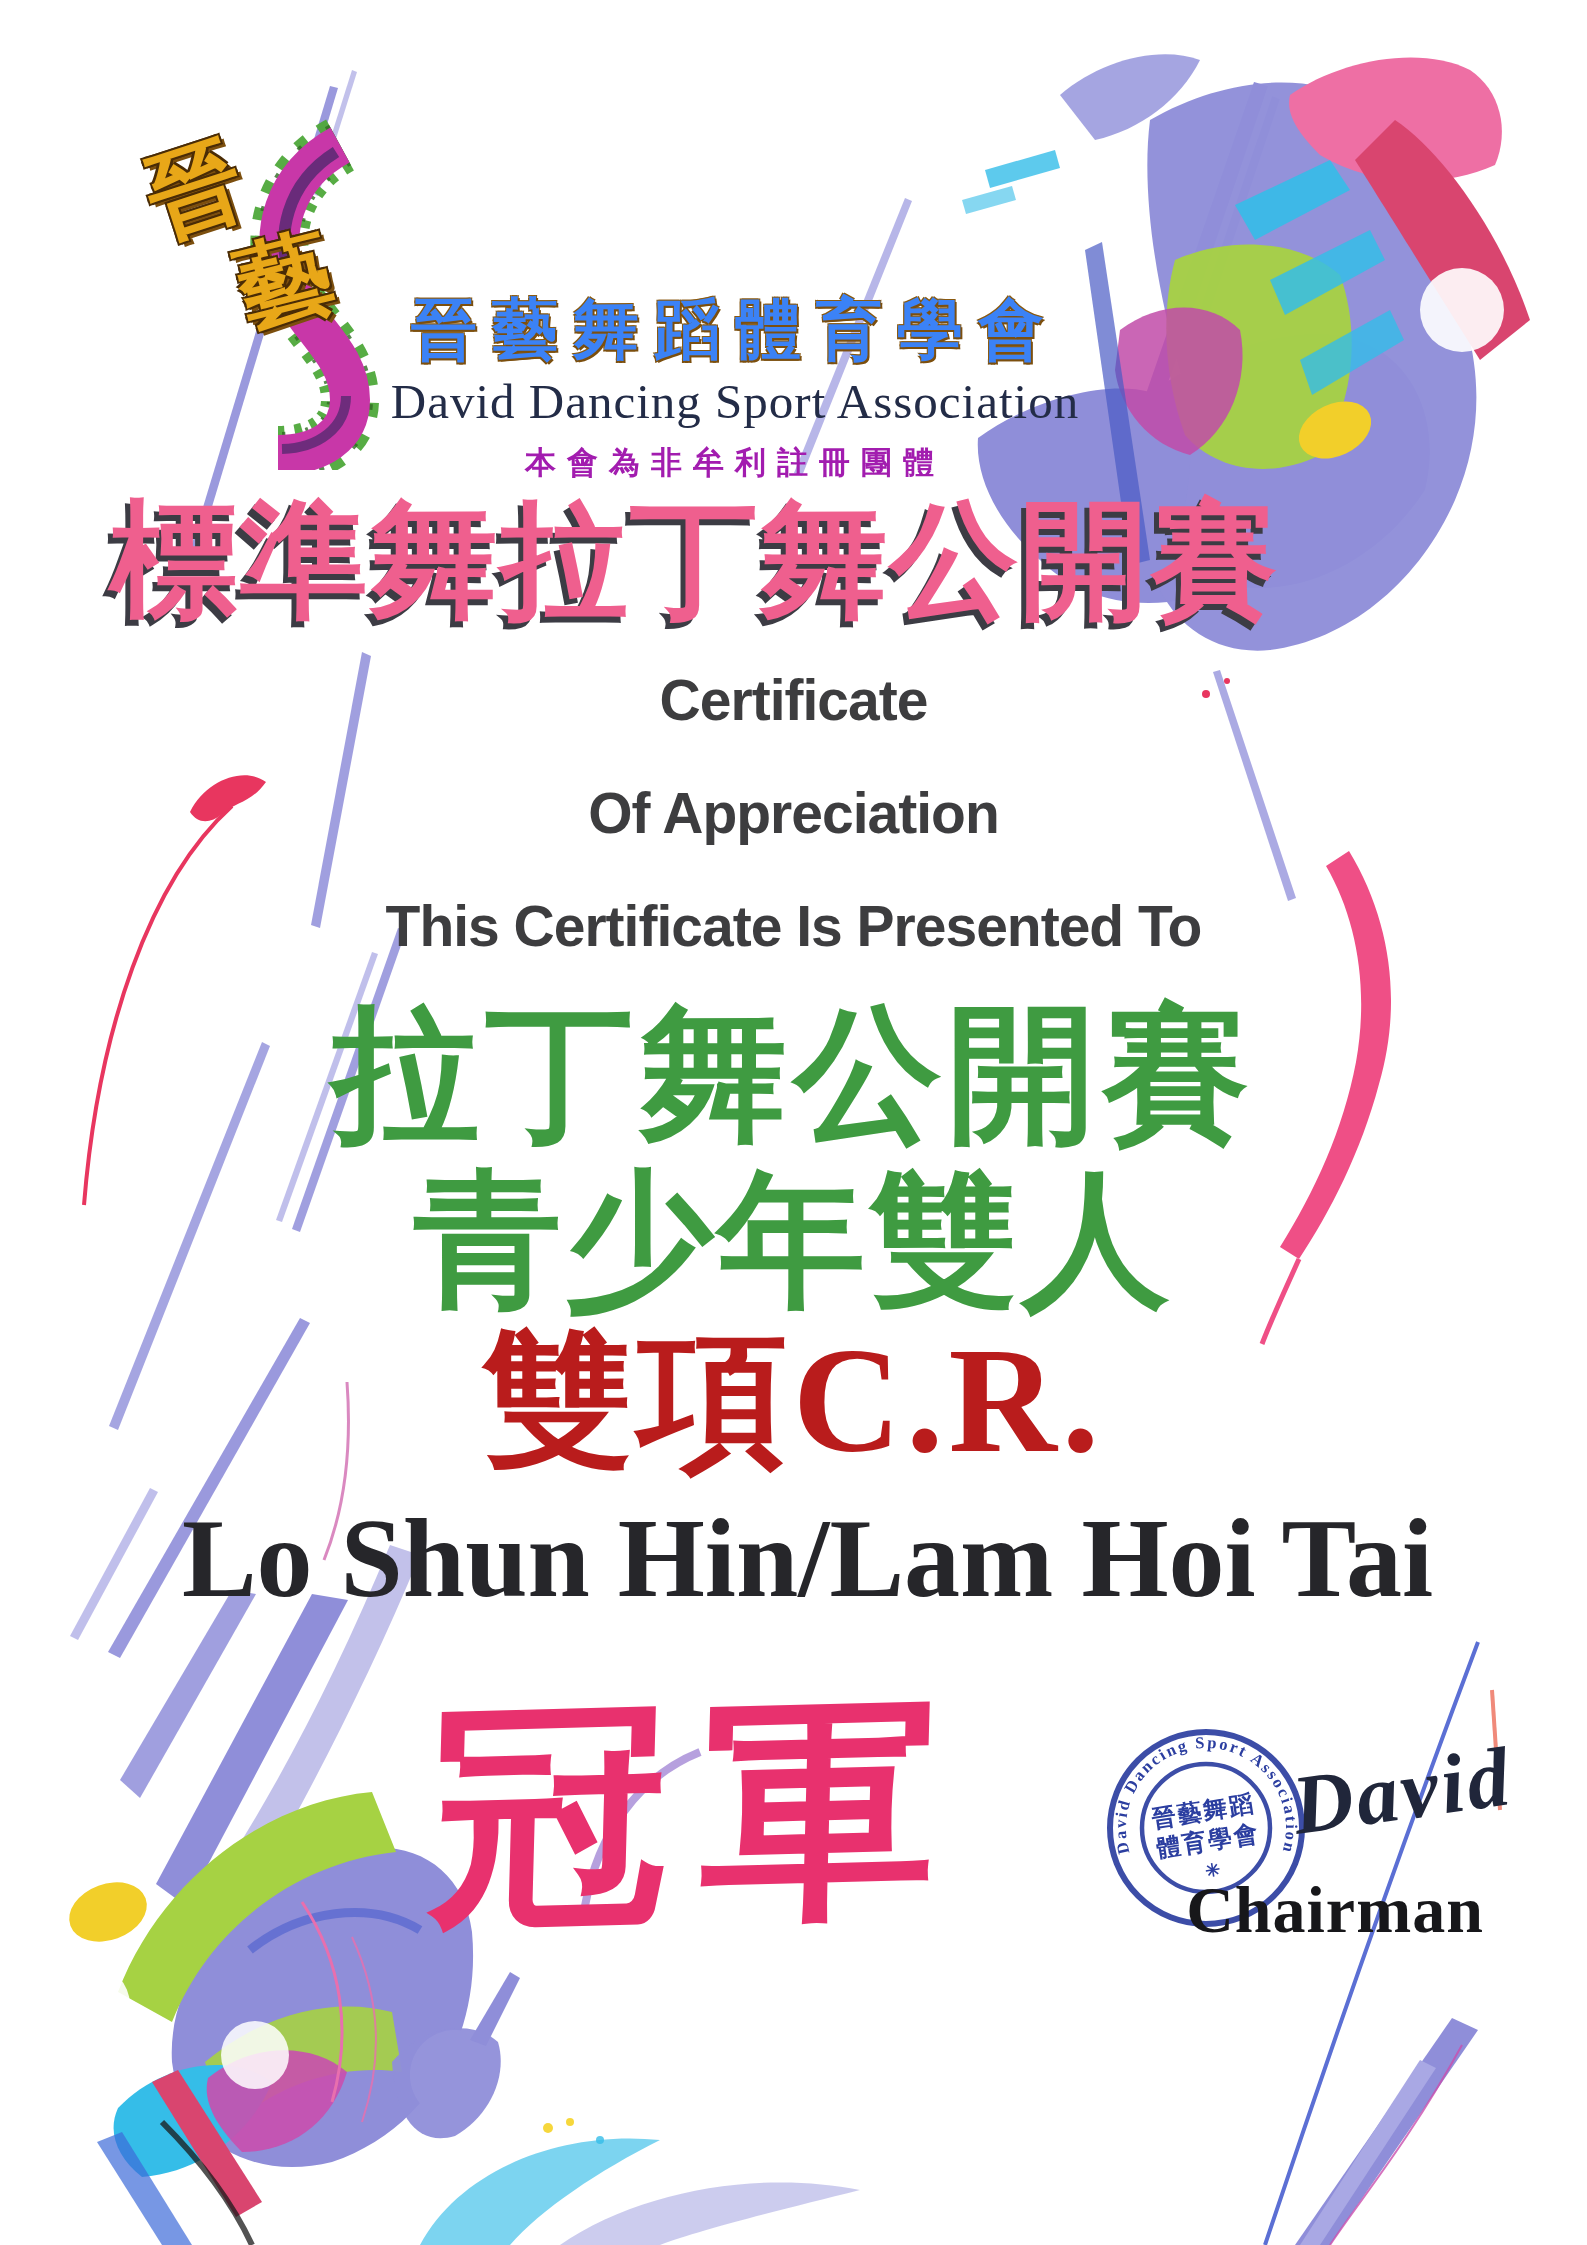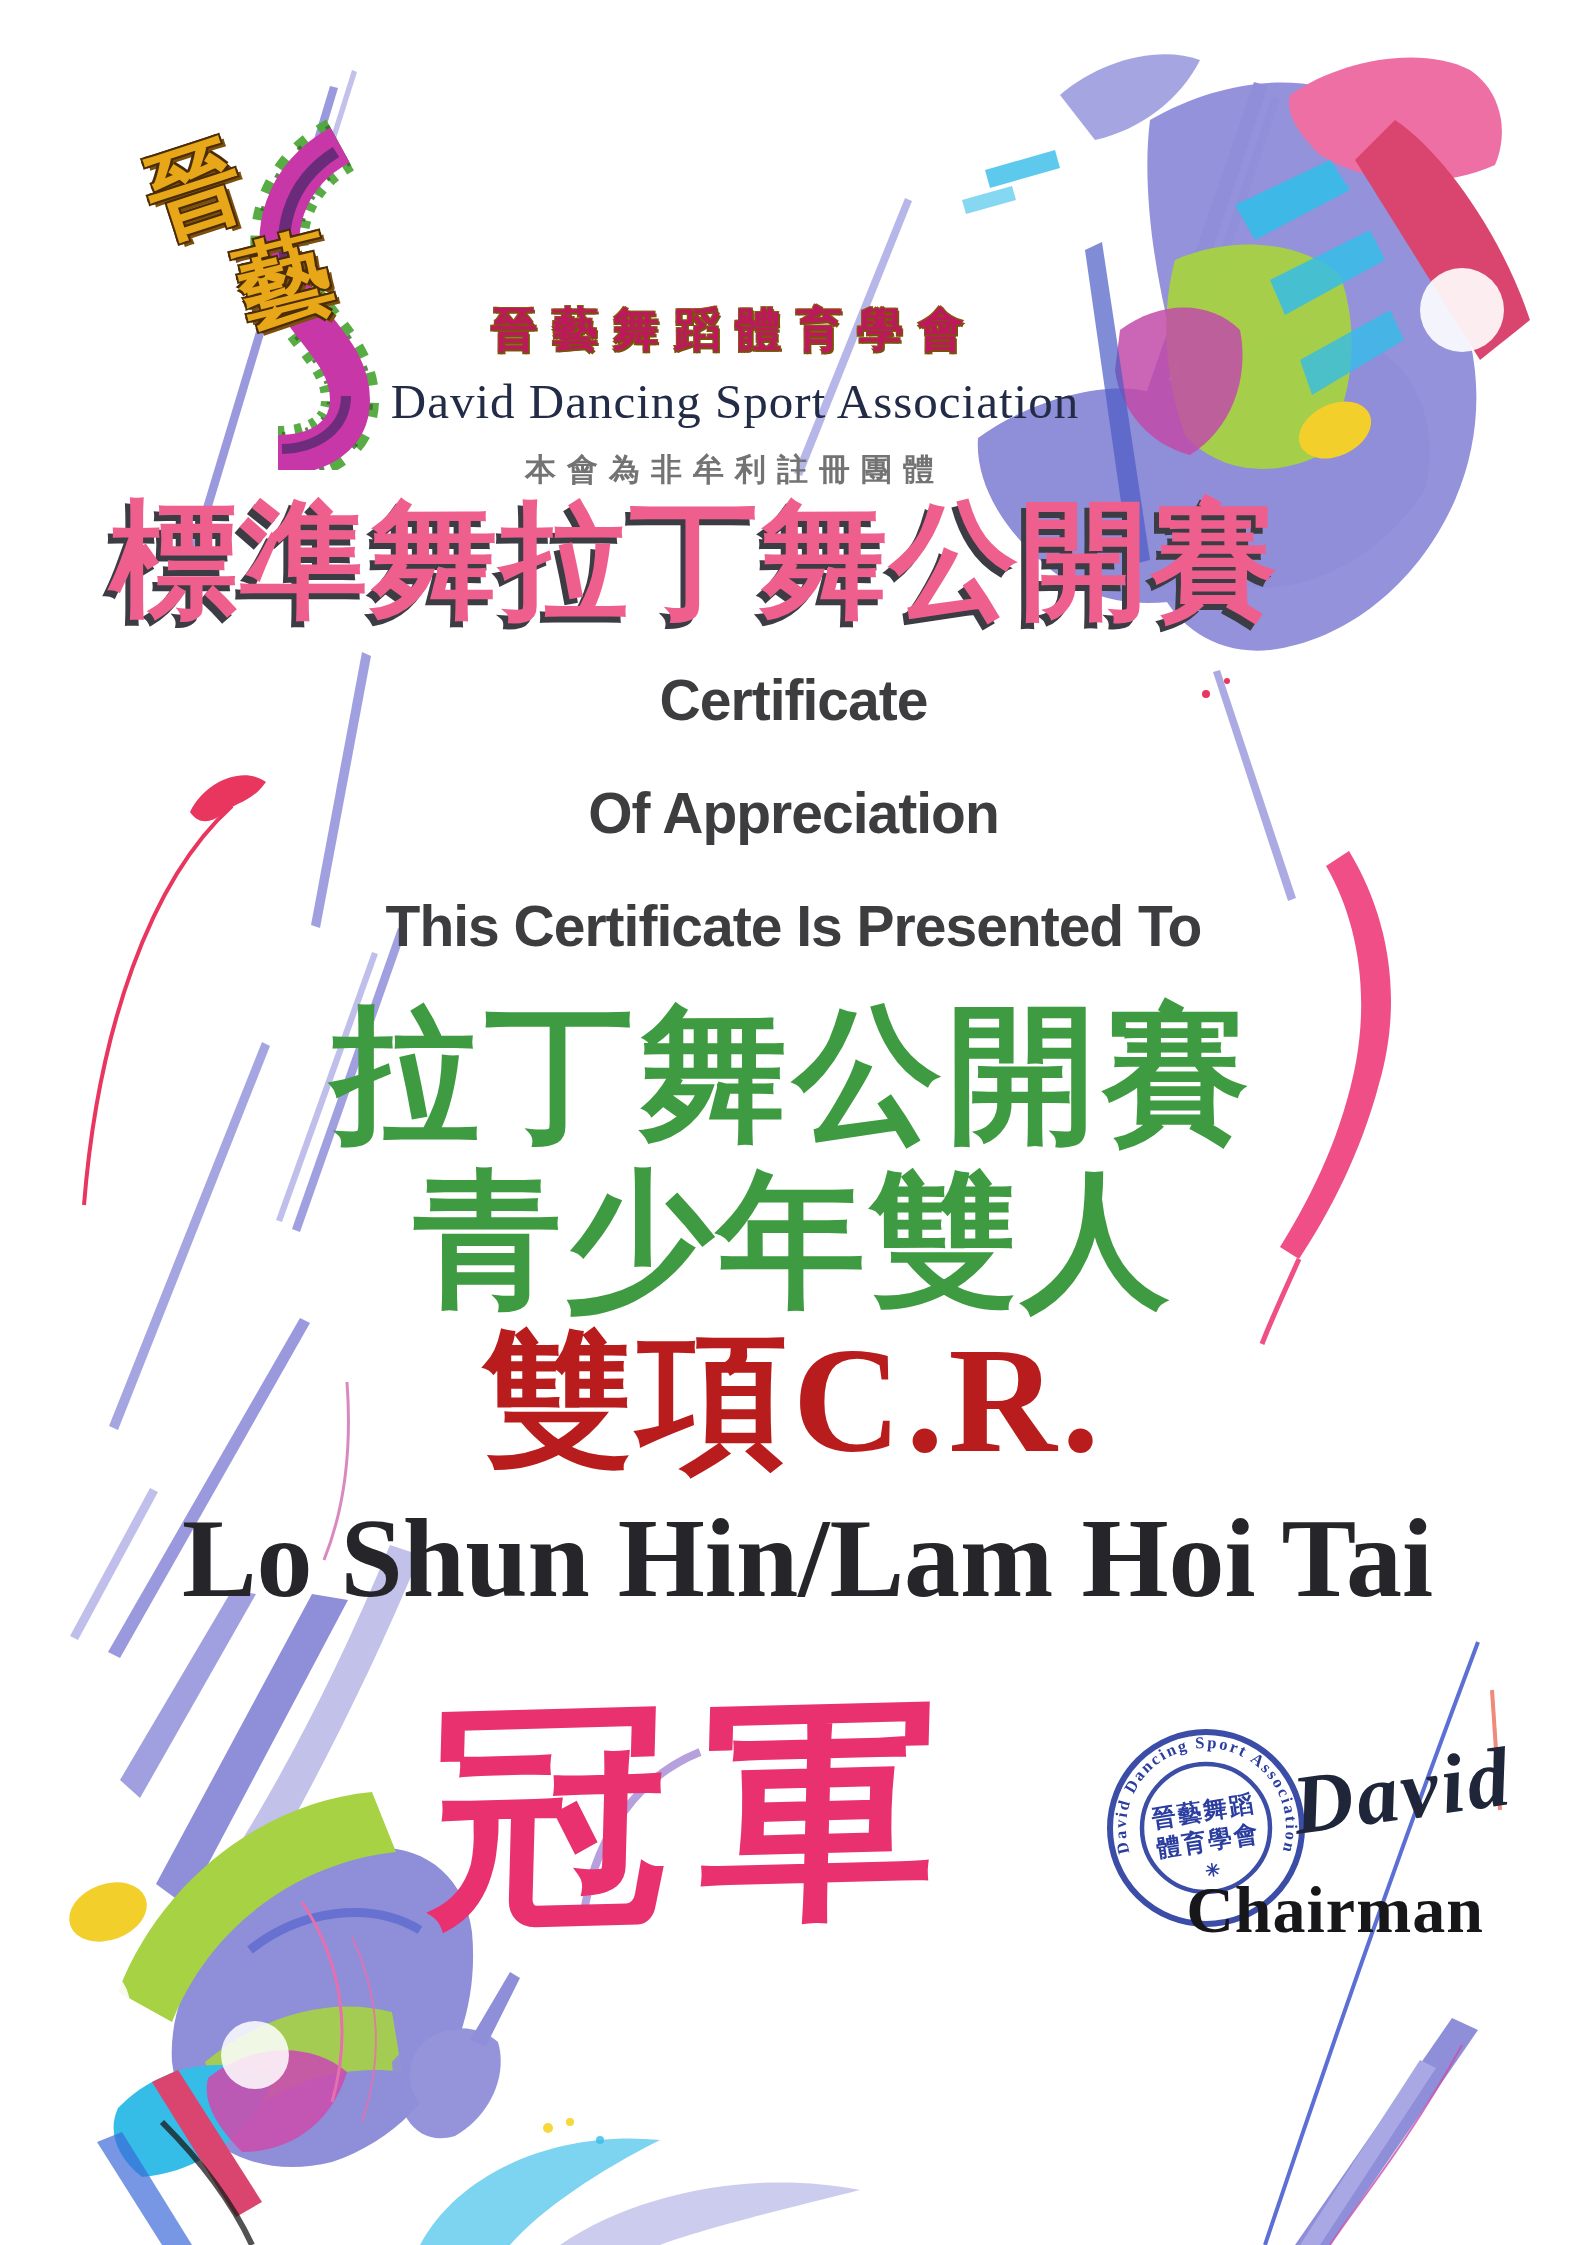--- a/index.html
+++ b/index.html
@@ -7,26 +7,26 @@
     position:relative;width:1587px;height:2245px;margin:0 auto;
     background:#ffffff;overflow:hidden;
     font-family:"Liberation Serif","DejaVu Serif",serif;
   }
   .abs{position:absolute;}
   .bg-art{position:absolute;left:0;top:0;z-index:0;}
   .layer{position:absolute;z-index:2;text-align:center;}
 
   
   .org-zh{
-    font-size:46px;font-weight:bold;letter-spacing:15px;color:#be185d;
+    font-size:66px;font-weight:bold;letter-spacing:15px;color:#3b82f6;
     text-shadow:2px 2px 0 #7c4f0e,-1px -1px 0 #8a5a10,1px -1px 0 #8a5a10,-1px 2px 0 #7c4f0e;
     line-height:84px;white-space:nowrap;
   }
   .org-en{font-size:49px;color:#232c47;line-height:56px;letter-spacing:1px;margin-top:2px;}
-  .tagline-zh{font-size:31px;font-weight:bold;color:#737373;letter-spacing:11px;line-height:40px;margin-top:20px;}
+  .tagline-zh{font-size:31px;font-weight:bold;color:#a21caf;letter-spacing:11px;line-height:40px;margin-top:13px;}
 
   
   .title-zh{
     font-size:128px;font-weight:bold;color:#ef5f8e;letter-spacing:2px;
     text-shadow:-5px 6px 0 #3c3c44;line-height:150px;white-space:nowrap;
   }
 
   
   .intro{font-family:"Liberation Sans","DejaVu Sans",sans-serif;color:#3d3d3f;font-weight:bold;}
   .intro .l{font-size:57px;line-height:113px;letter-spacing:-1px;}

